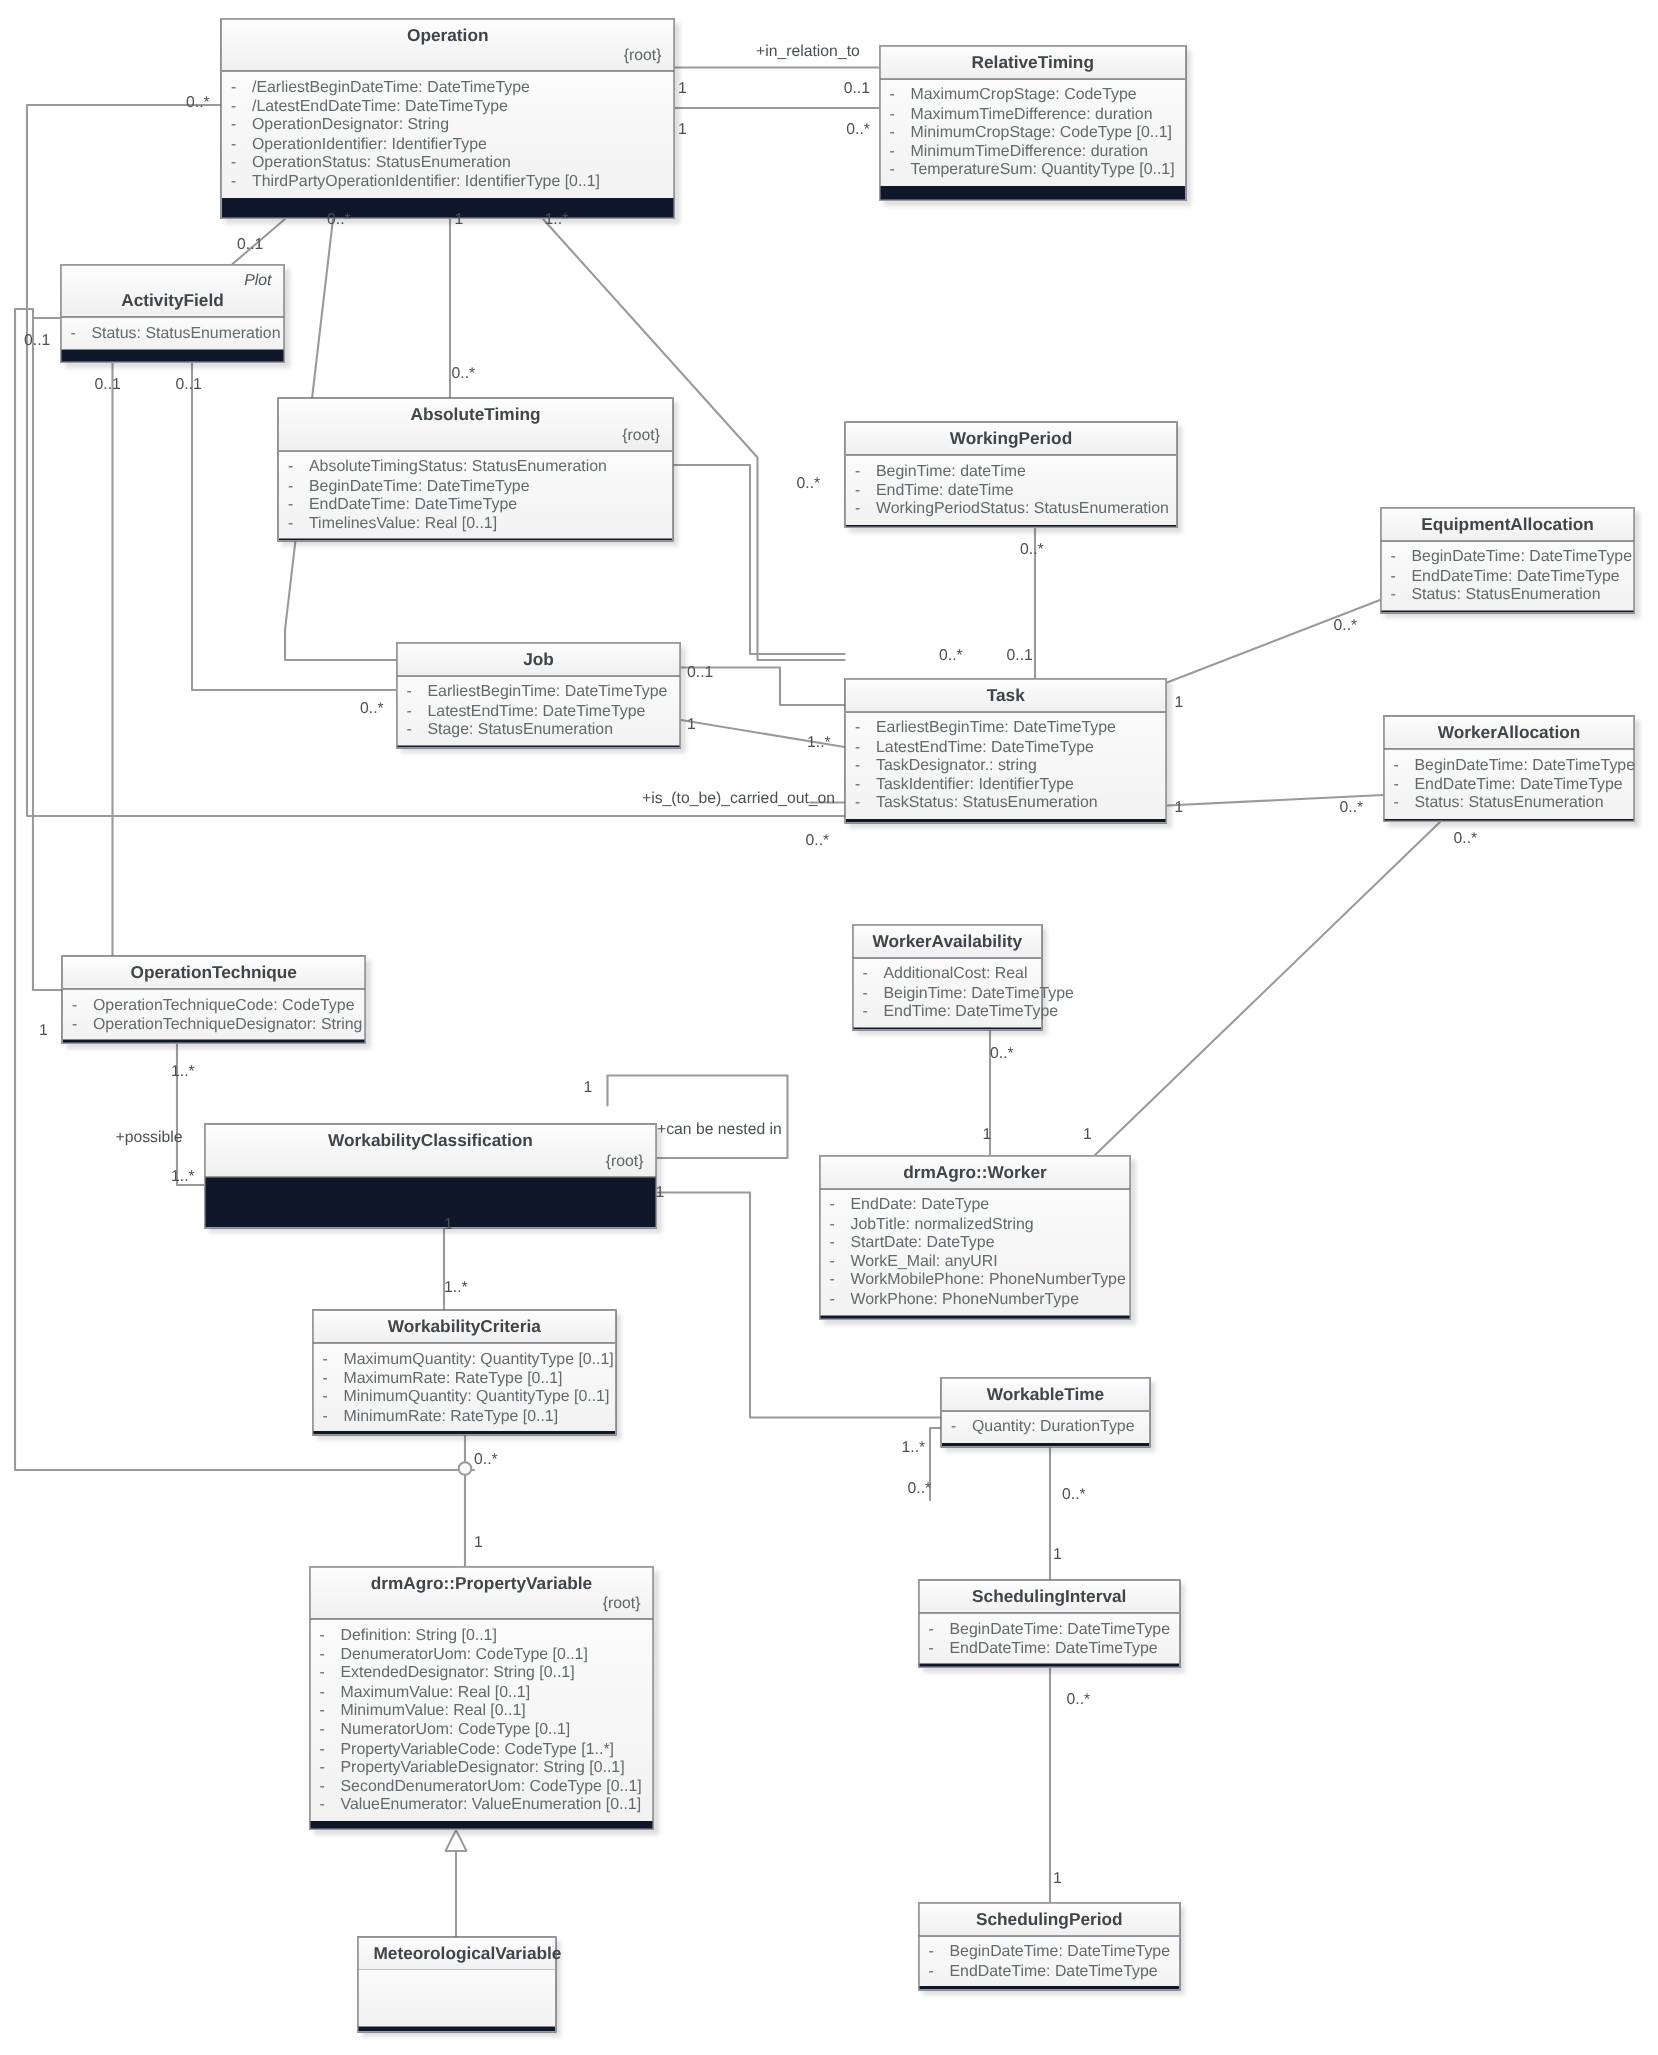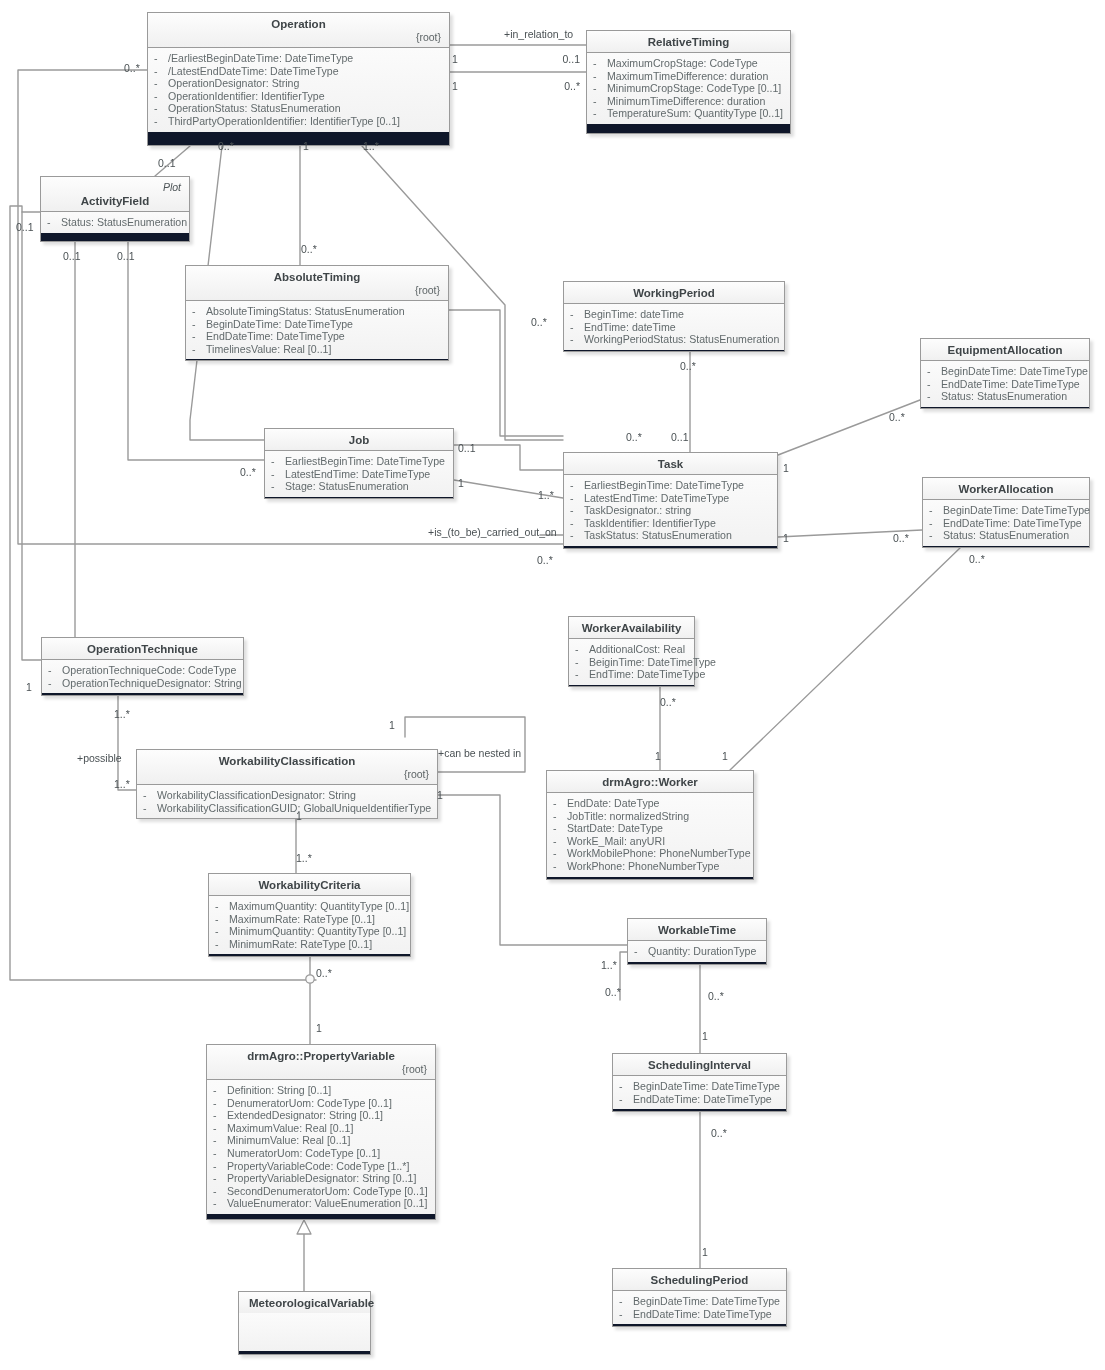--- a/index.html
+++ b/index.html
@@ -285,24 +285,20 @@
         </div>
         <div class="uml-attrs">
           <div class="uml-attr"><span class="dash">-</span><span>OperationTechniqueCode: CodeType</span></div>
           <div class="uml-attr"><span class="dash">-</span><span>OperationTechniqueDesignator: String</span></div>
         </div>
       </div>
       <div class="uml-class" style="left: 136px; top: 737px; width: 302px; height: 70px; margin-top: 12px;">
         <div class="uml-head">
           <div class="uml-name">WorkabilityClassification</div>
           <div class="uml-root">{root}</div>
-        </div>
-        <div class="uml-attrs">
-          <div class="uml-attr"><span class="dash">-</span><span>WorkabilityClassificationDesignator: String</span></div>
-          <div class="uml-attr"><span class="dash">-</span><span>WorkabilityClassificationGUID: GlobalUniqueIdentifierType</span></div>
         </div>
       </div>
       <div class="uml-class" style="left: 546px; top: 770px; width: 208px; height: 110px;">
         <div class="uml-head">
           <div class="uml-name">drmAgro::Worker</div>
         </div>
         <div class="uml-attrs">
           <div class="uml-attr"><span class="dash">-</span><span>EndDate: DateType</span></div>
           <div class="uml-attr"><span class="dash">-</span><span>JobTitle: normalizedString</span></div>
           <div class="uml-attr"><span class="dash">-</span><span>StartDate: DateType</span></div>

